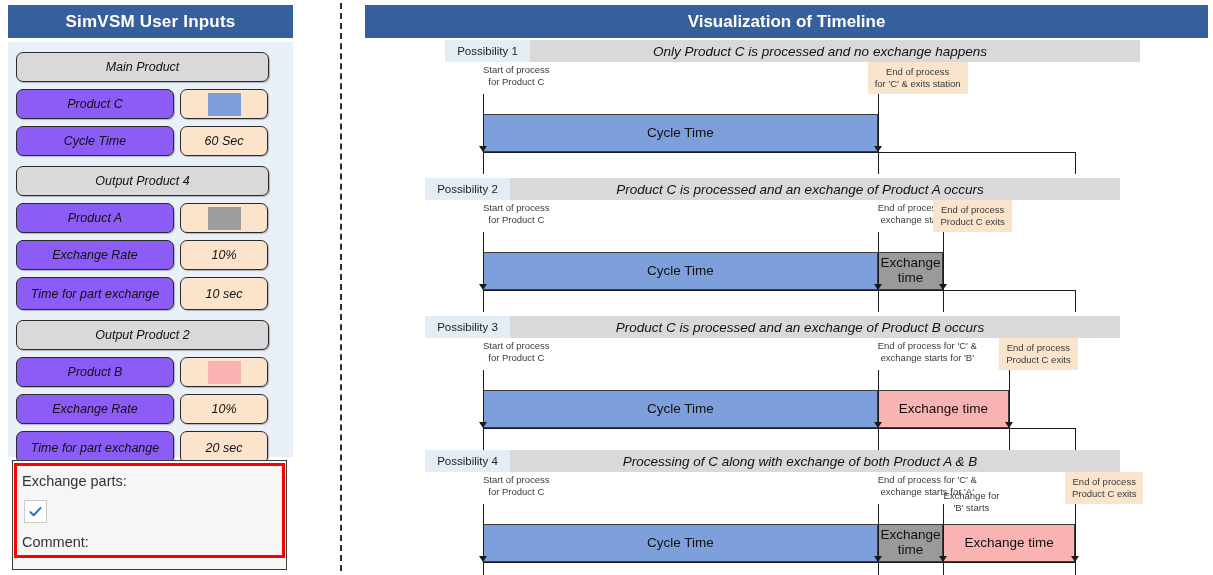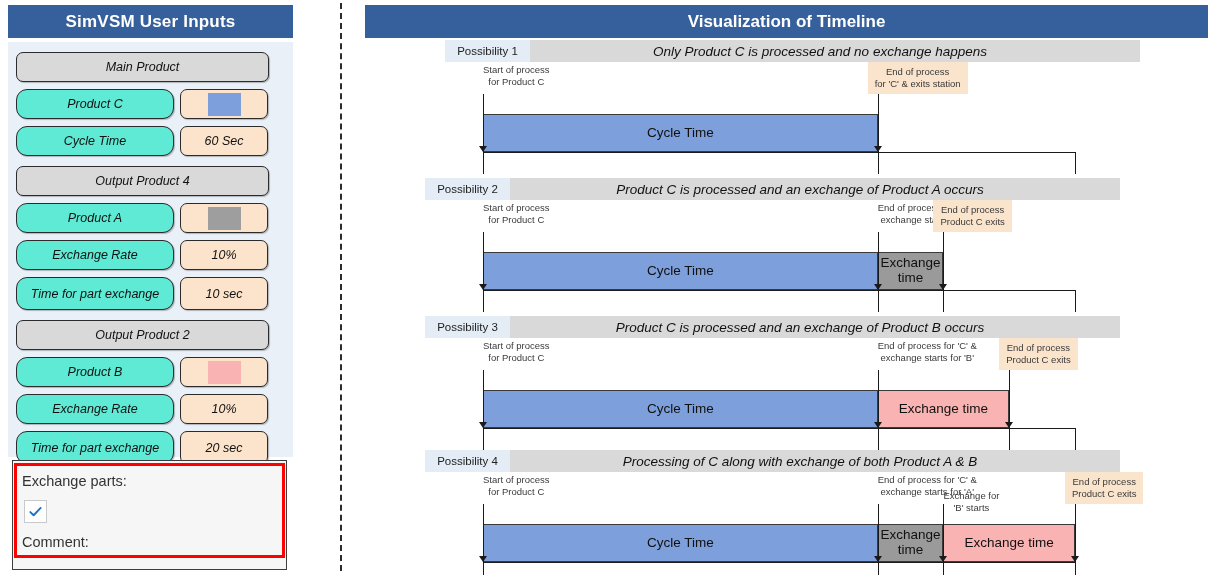--- a/index.html
+++ b/index.html
@@ -54,22 +54,21 @@
     color: #111;
     line-height: 1.12;
     box-shadow: 1px 1px 1px rgba(0,0,0,0.25);
   }
   .field.section {
     width: 253px; height: 30px;
     background: #D9D9D9;
   }
   .field.label {
     width: 158px; height: 30px;
-    background: #5eead4;
-    border-radius: 11px;
+    background: #8b5cf6;
   }
   .field.label.tall { height: 33px; }
   .field.value {
     width: 88px; height: 30px;
     background: #FCE4CC;
   }
   .field.value.tall { height: 33px; }
   .swatch {
     width: 33px; height: 23px;
     display: block;

